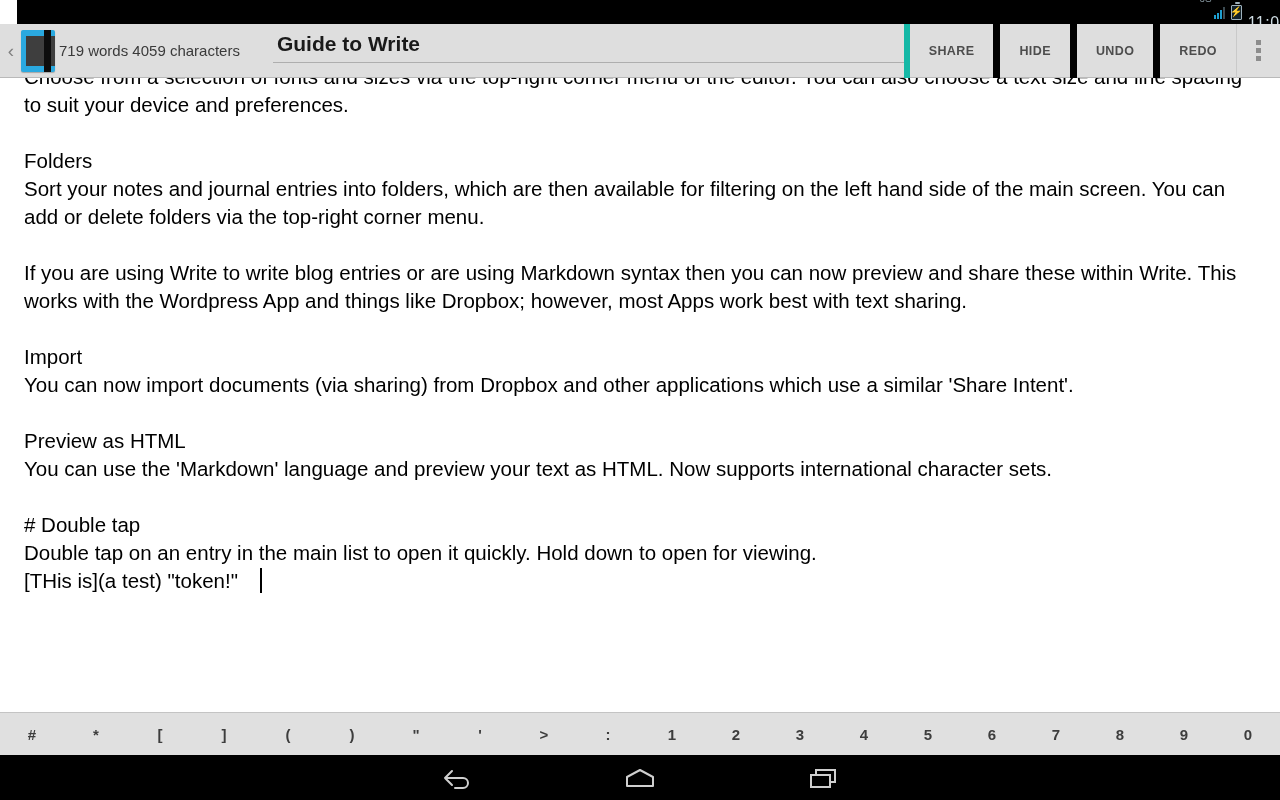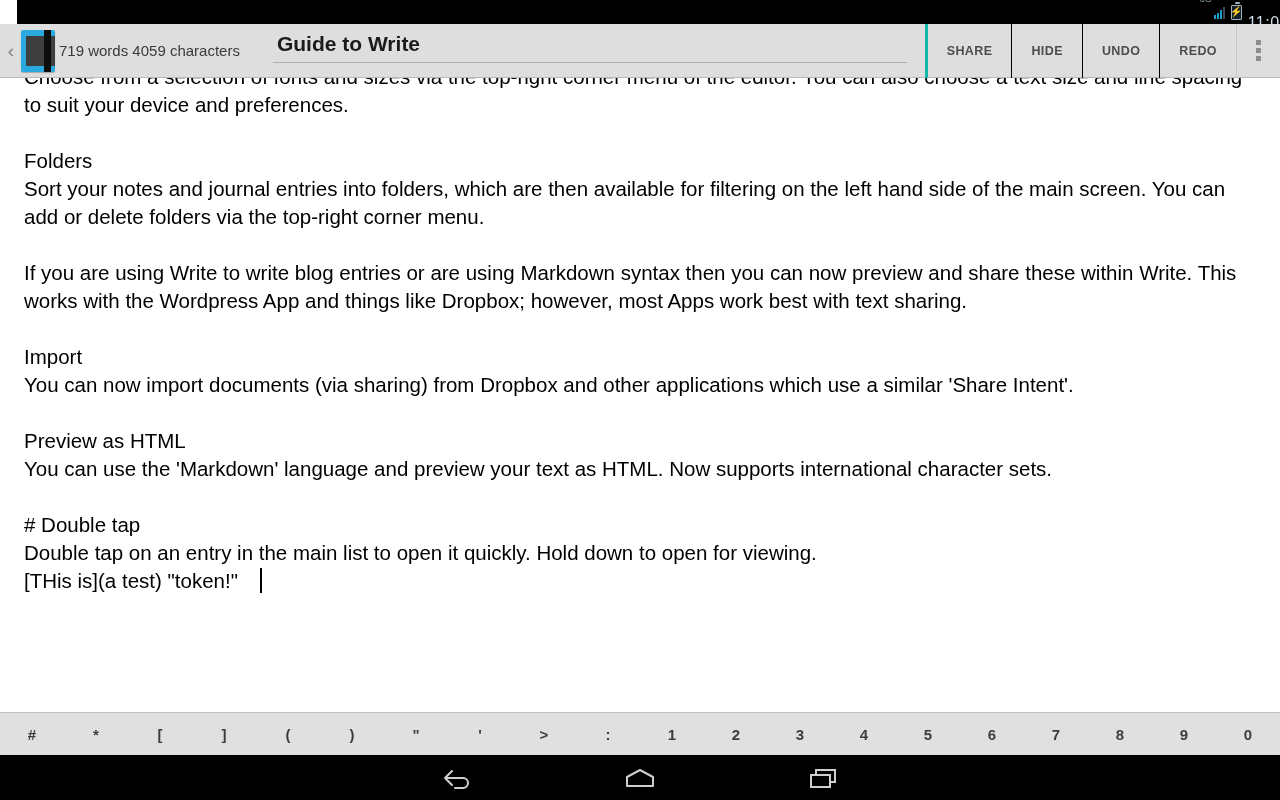--- a/index.html
+++ b/index.html
@@ -100,23 +100,23 @@
     padding: 0 0 6px 4px;
     border-bottom: 1px solid #aeaeae;
     white-space: nowrap; overflow: hidden;
   }
   .bar-actions { display: flex; align-items: stretch; height: 54px; margin-left: auto; }
   .bar-btn {
     display: flex; align-items: center; justify-content: center;
     padding: 0 19px;
     font-size: 12.5px; font-weight: bold; letter-spacing: .4px;
     color: #4d4d4d;
-    border-left: 1px solid #000000;
-  }
-  .bar-btn:first-child { border-left: 3px solid #14b8a6; }
+    border-left: 7px solid #000000;
+  }
+  .bar-btn:first-child { border-left: 6px solid #14b8a6; }
   .overflow-btn {
     display: flex; flex-direction: column; align-items: center; justify-content: center;
     gap: 3px; width: 44px;
     border-left: 1px solid #c9c9c9;
   }
   .overflow-btn i { display: block; width: 5px; height: 5px; background: #8d8d8d; }
 
   
   .doc-area {
     position: absolute; top: 78px; left: 0;

